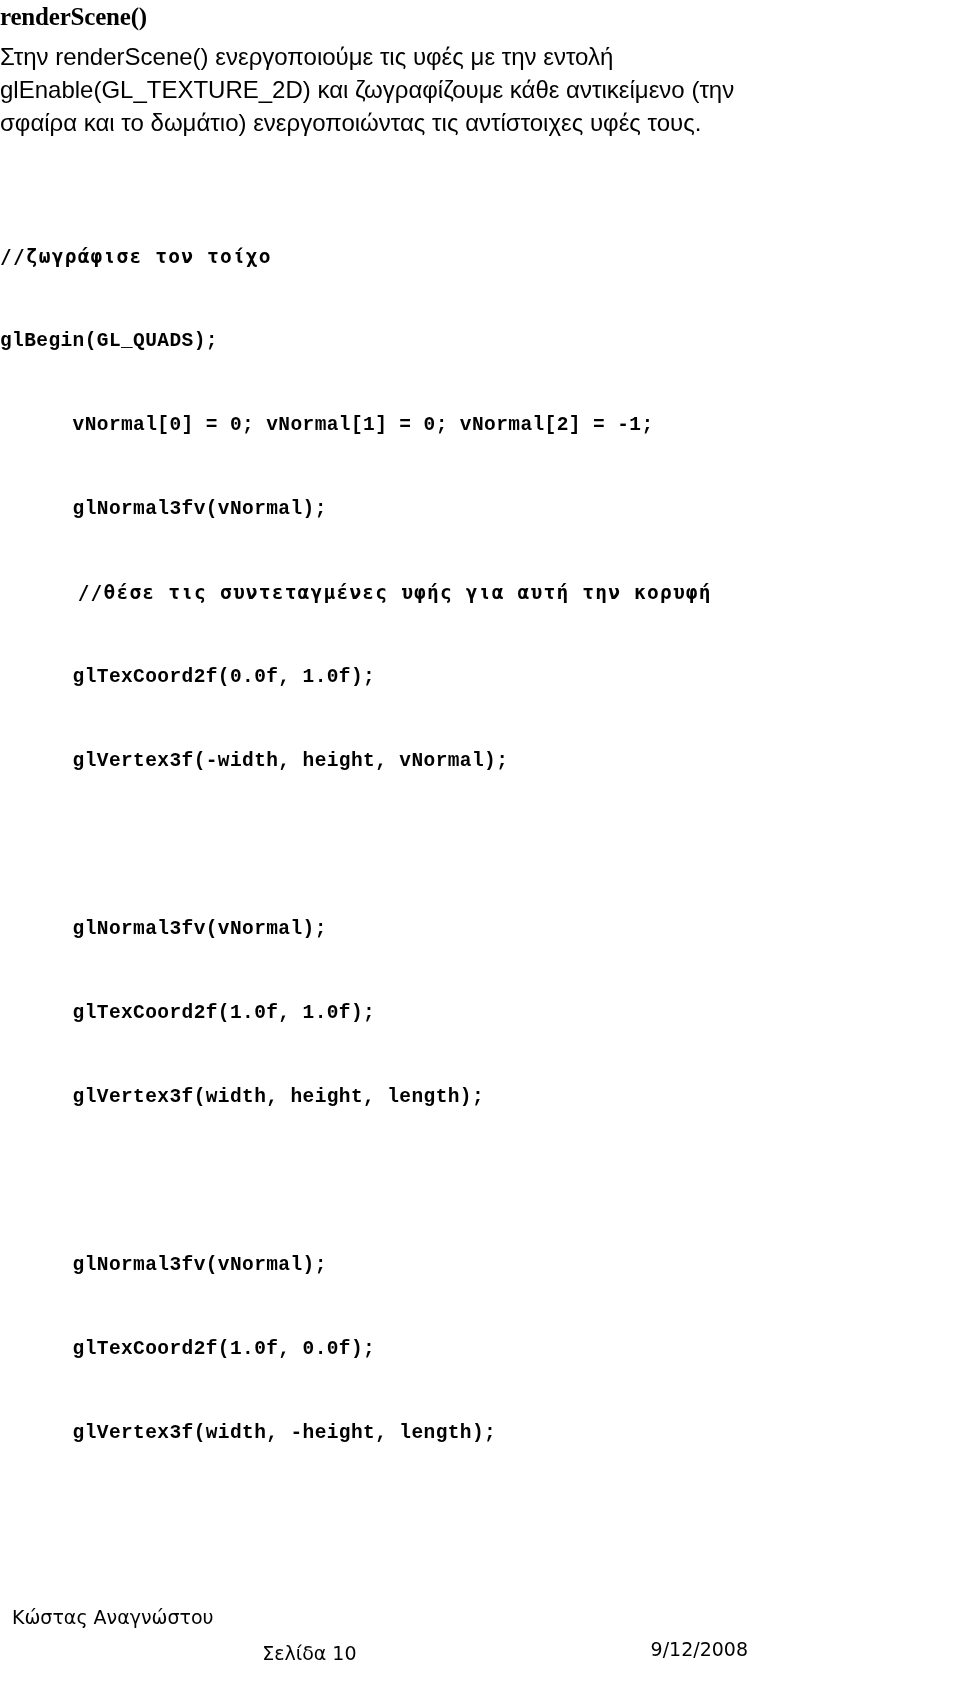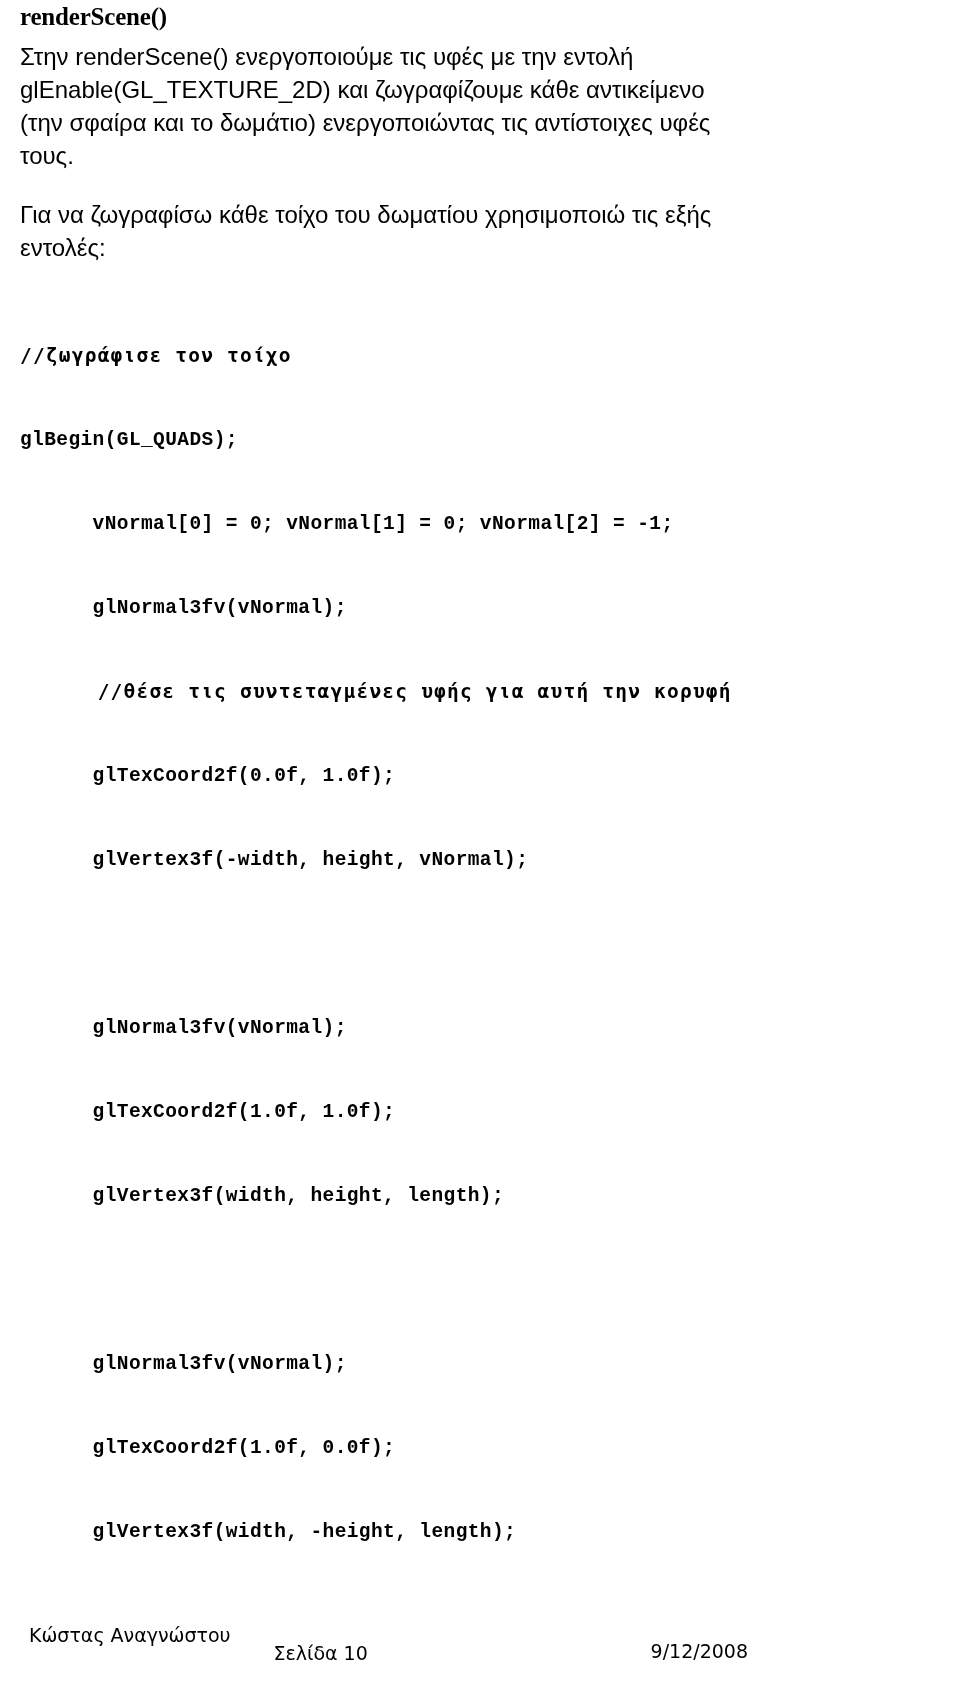--- a/index.html
+++ b/index.html
@@ -13,21 +13,21 @@
     position: relative;
     font-family: "Liberation Serif", "DejaVu Serif", serif;
     color: #000000;
     overflow: hidden;
   }
   .page {
     position: relative;
     width: 760px;
     height: 1687px;
     box-sizing: border-box;
-    padding: 0 20px;
+    padding: 0 0;
   }
 
   
   .h-func {
     font-family: "Liberation Serif", "DejaVu Serif", serif;
     font-weight: bold;
     font-size: 25px;
     line-height: 30px;
     margin: 0;
     padding-top: 2px;
@@ -59,25 +59,25 @@
   .code-line { white-space: pre; display: block; min-height: 28px; font-weight: bold; }
 
   
   .sp-8  { height: 8px;  }
   .sp-22 { height: 22px; }
   .sp-26 { height: 26px; }
 
   
   .footer {
     position: absolute;
-    left: 29px;
+    left: 12px;
     right: 12px;
     bottom: 22px;
     display: flex;
-    align-items: center;
+    align-items: flex-start;
     font-family: "DejaVu Sans", "Liberation Sans", sans-serif;
     font-size: 19px;
     line-height: 24px;
   }
   .footer-left   { flex: 0 0 auto; width: 34%; text-align: left; }
   .footer-center { flex: 0 0 auto; width: 32%; text-align: left; margin-top: 36px; }
   .footer-right  { flex: 1 1 auto; text-align: right; margin-top: 32px; }
 </style>
 </head>
 <body>
@@ -85,21 +85,20 @@
 <div class="page">
 
   <h1 class="h-func">renderScene()</h1>
 
   <div class="sp-8"></div>
 
   <p class="para">Στην renderScene() ενεργοποιούμε τις υφές  με την εντολή glEnable(GL_TEXTURE_2D) και ζωγραφίζουμε κάθε αντικείμενο (την σφαίρα και το δωμάτιο) ενεργοποιώντας τις αντίστοιχες υφές τους.</p>
 
   <div class="sp-26"></div>
 
-  <p class="para">Για να ζωγραφίσω κάθε τοίχο του δωματίου χρησιμοποιώ τις εξής εντολές:</p>
 
   <div class="sp-22"></div>
 
   <div class="code">
     <span class="code-line gr">//ζωγράφισε τον τοίχο</span>
     <span class="code-line">glBegin(GL_QUADS);</span>
     <span class="code-line">      vNormal[0] = 0; vNormal[1] = 0; vNormal[2] = -1;</span>
     <span class="code-line">      glNormal3fv(vNormal);</span>
     <span class="code-line gr">      //θέσε τις συντεταγμένες υφής για αυτή την κορυφή</span>
     <span class="code-line">      glTexCoord2f(0.0f, 1.0f);</span>

